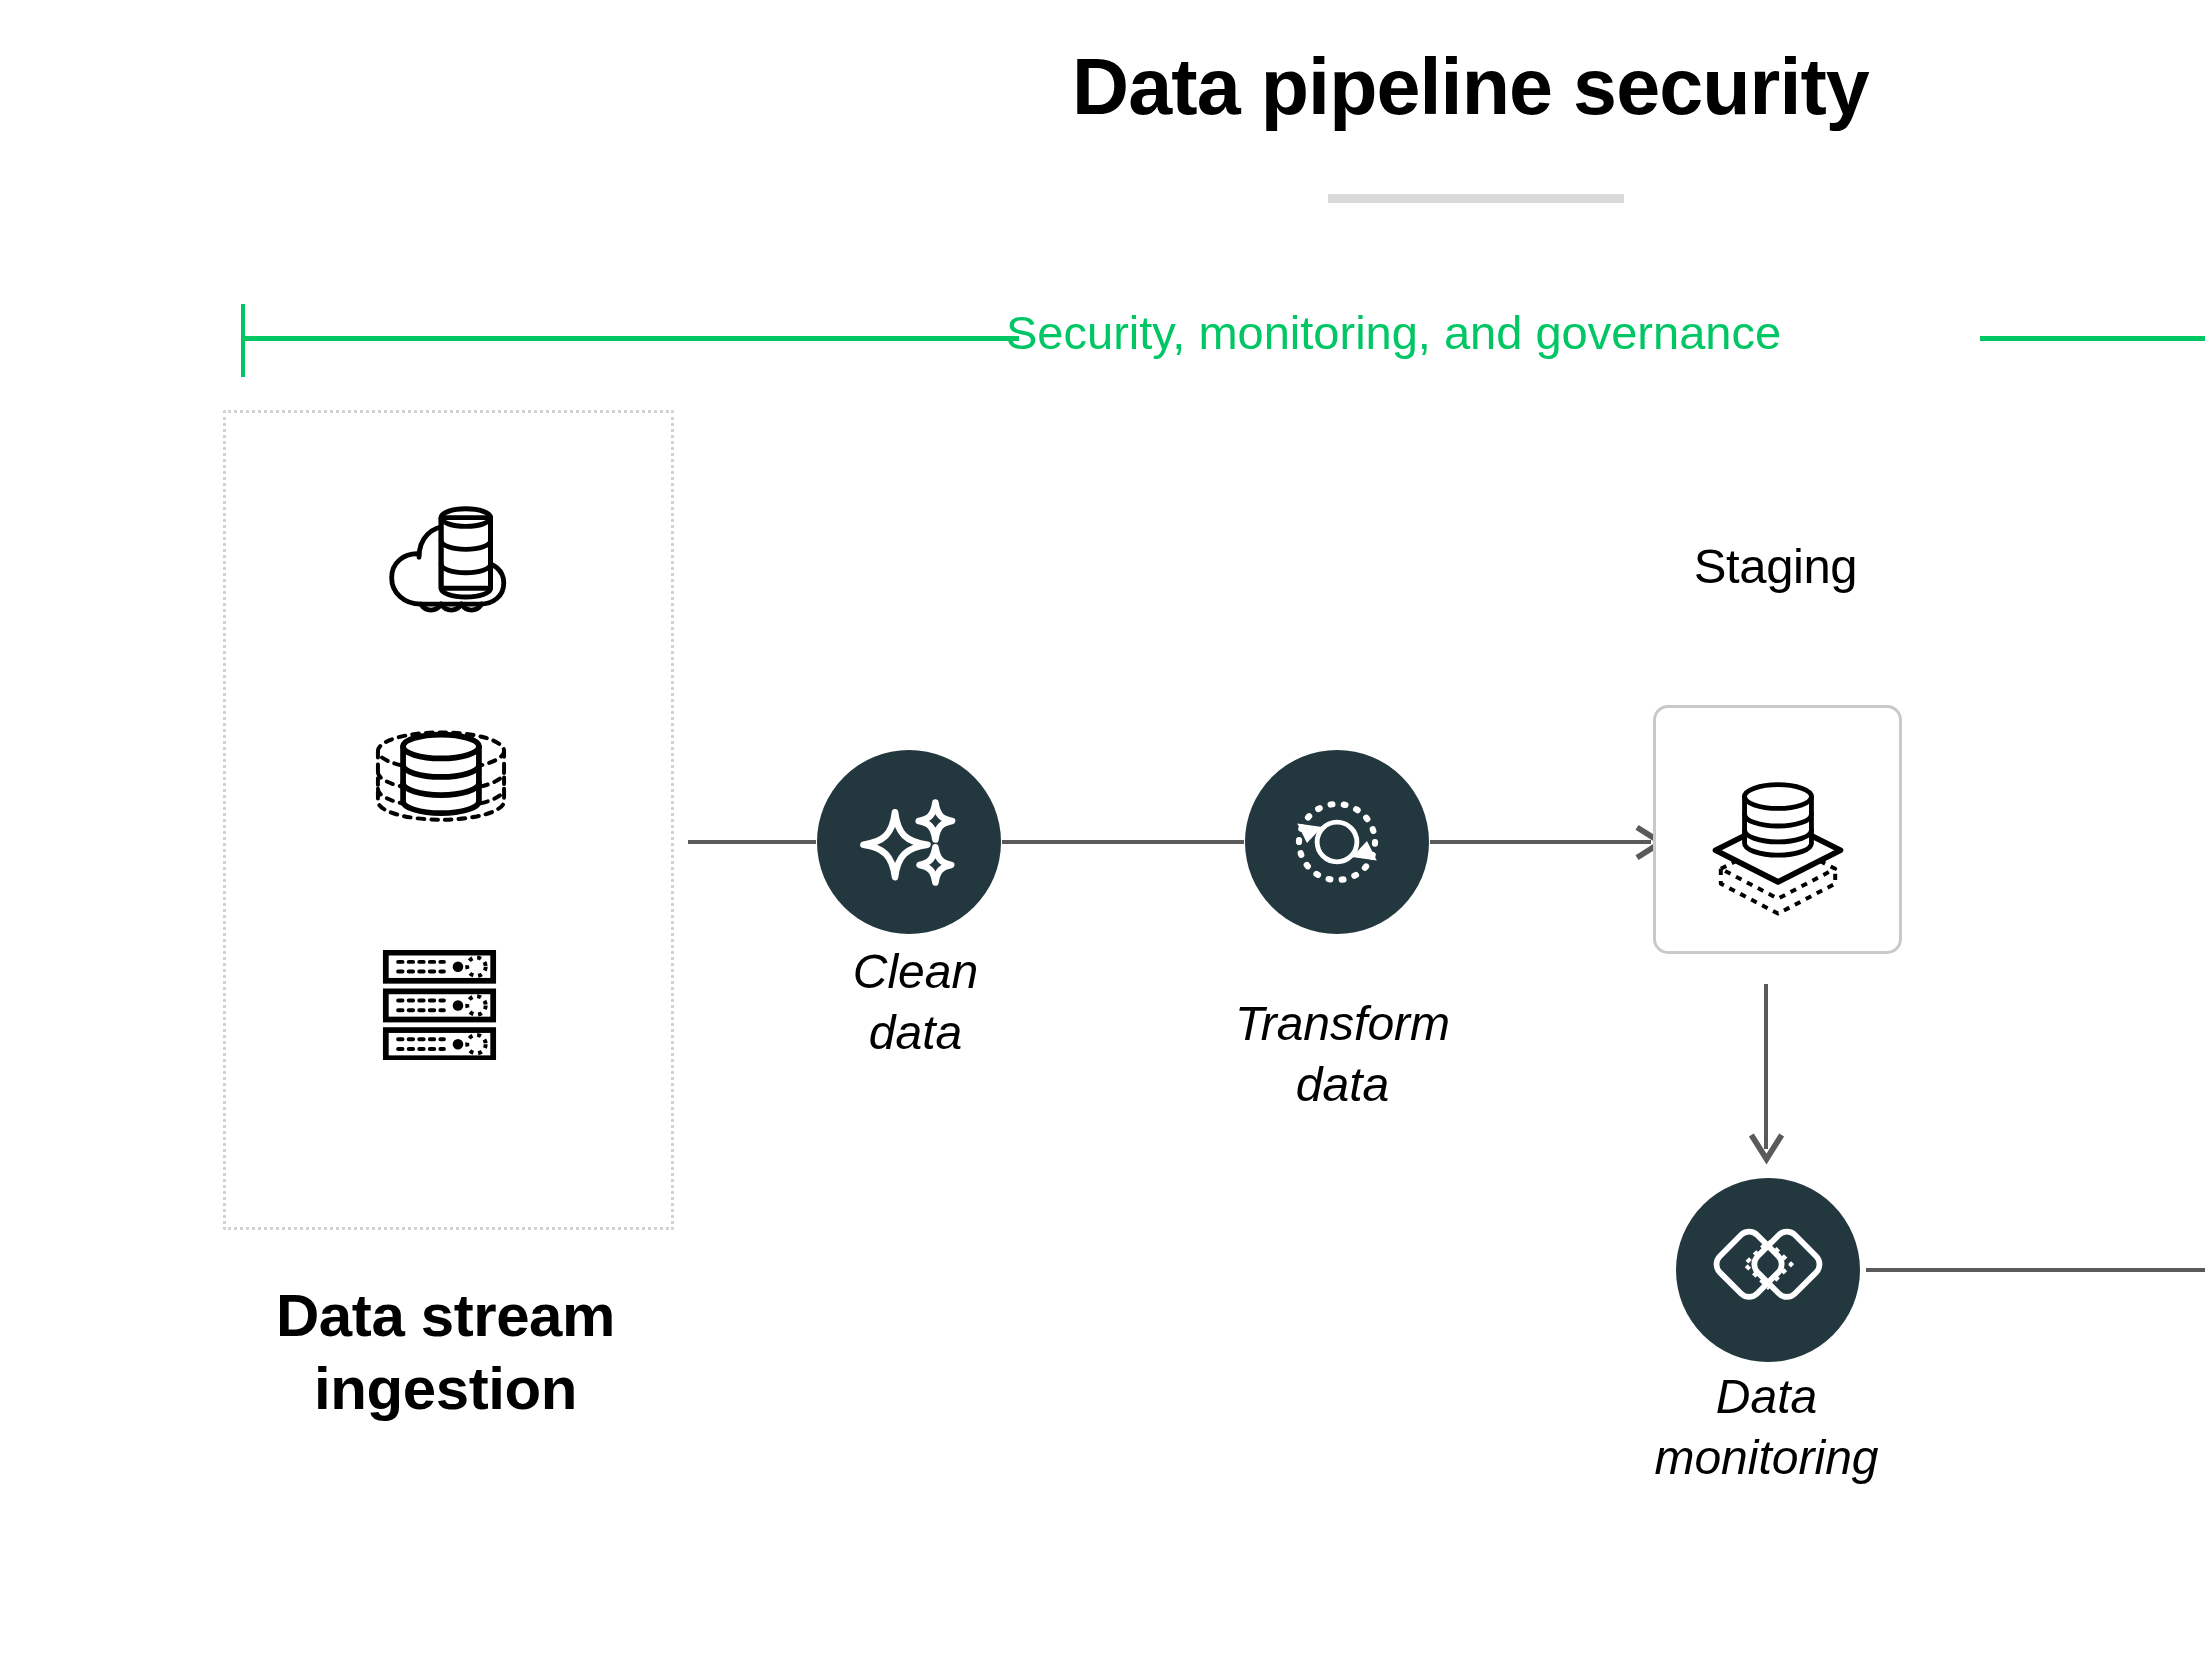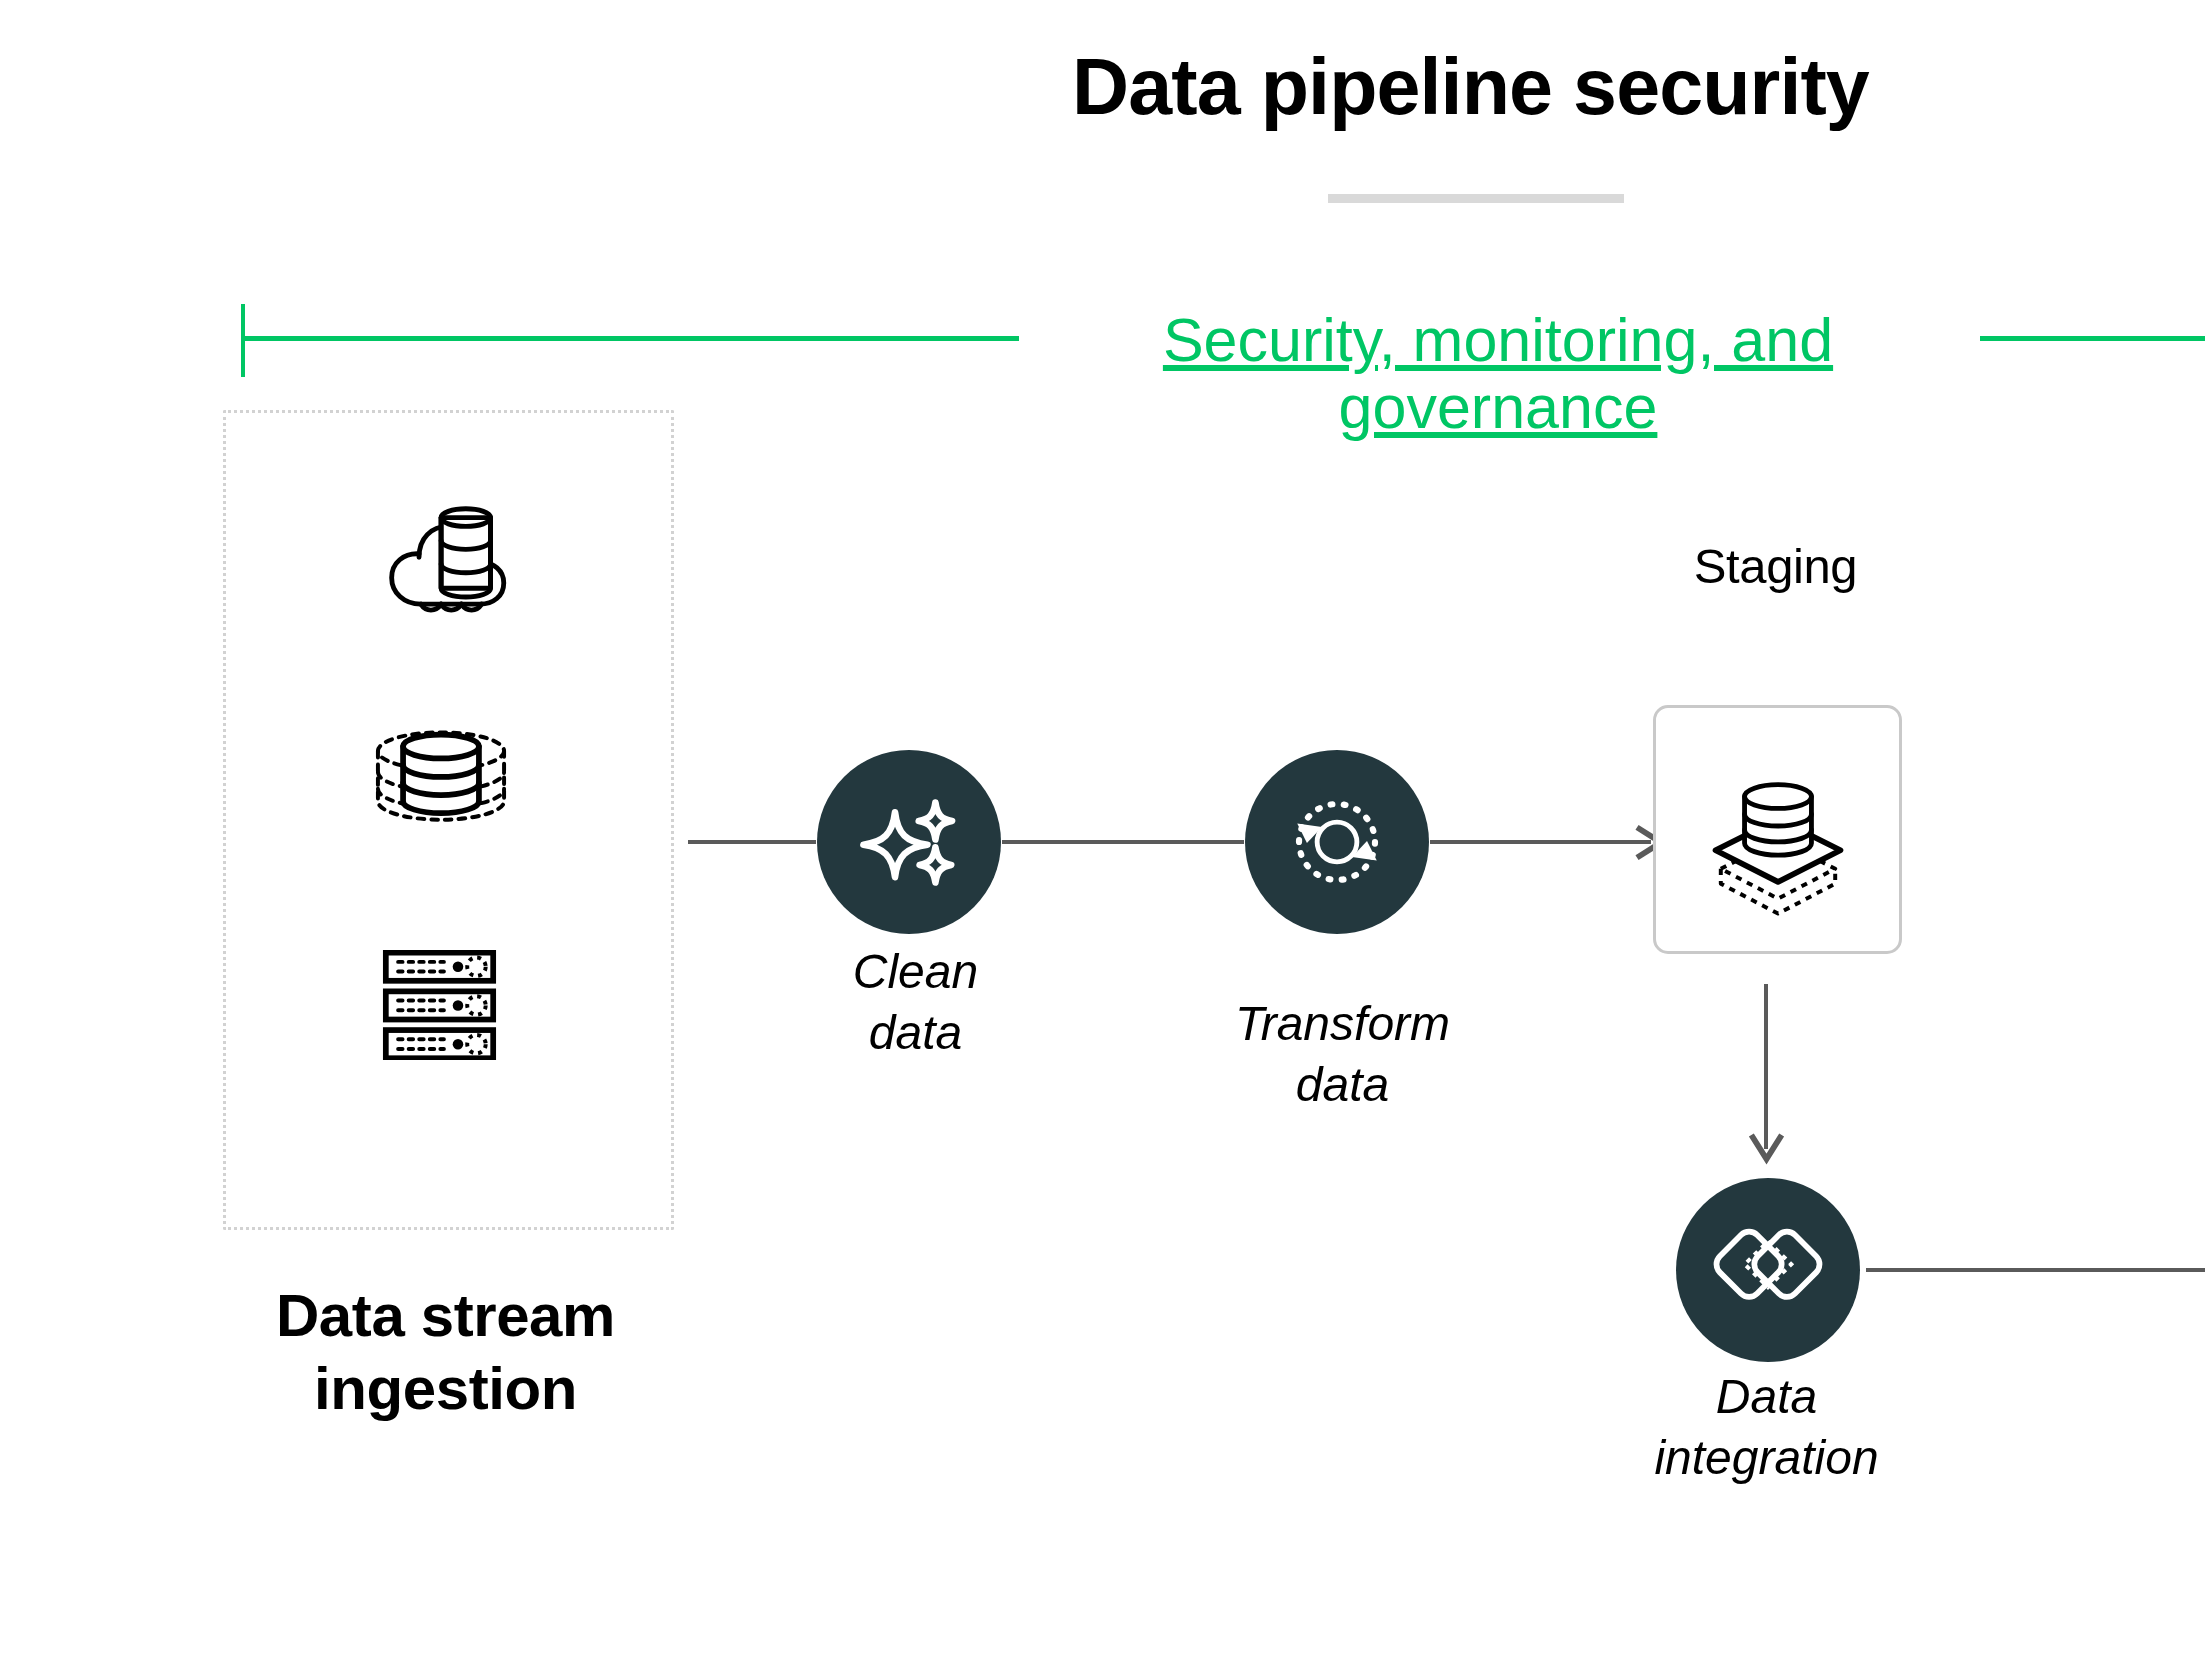--- a/index.html
+++ b/index.html
@@ -18,22 +18,22 @@
   }
   #title-rule{
     left:1328px;top:194px;width:296px;height:8.8px;background:#d9d9d9;
   }
 
   
   #gov-line-left{left:243px;top:336px;width:776px;height:5.3px;background:#00c664;}
   #gov-line-right{left:1980px;top:336px;width:701px;height:5.3px;background:#00c664;}
   #gov-cap-left{left:241px;top:304px;width:4px;height:73px;background:#00c664;}
   #gov-label{
-    left:1006px;top:307px;width:984px;text-align:center;
-    font-size:61px;color:#00c664;line-height:1.1;text-decoration:underline;
+    left:1006px;top:307px;width:984px;
+    font-size:47px;color:#00c664;line-height:1.1;
   }
 
   
   .dotted-box{
     border:3.1px dotted #d2d2d2;border-radius:1.8px;background:transparent;
   }
   #ingestion-box{left:223px;top:410px;width:445px;height:814px;}
 
   
   .group-label{
@@ -255,15 +255,15 @@
   <svg width="110" height="110" viewBox="0 0 250 250">
     <g fill="none" stroke="#fff" stroke-width="13" stroke-linejoin="round">
       <rect x="22" y="52" width="120" height="120" rx="26" transform="rotate(45 82 112)"></rect>
       <rect x="108" y="52" width="120" height="120" rx="26" transform="rotate(45 168 112)"></rect>
     </g>
     <path d="M125 60 L178 112 L125 164 L72 112 Z" fill="none" stroke="#fff" stroke-width="9" stroke-dasharray="11 12"></path>
   </svg>
 </div>
 <div class="abs proc-label" id="integration-label">
   <div>Data</div>
-  <div>integration</div>
+  <div>monitoring</div>
 </div>
 
 
 </body></html>

